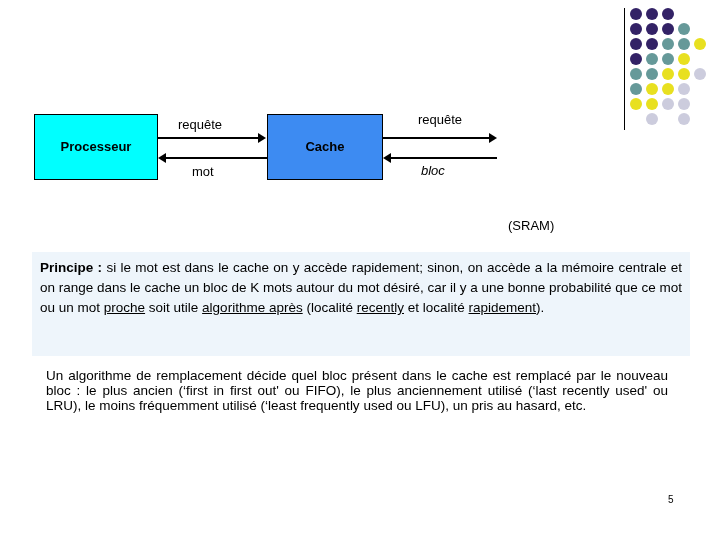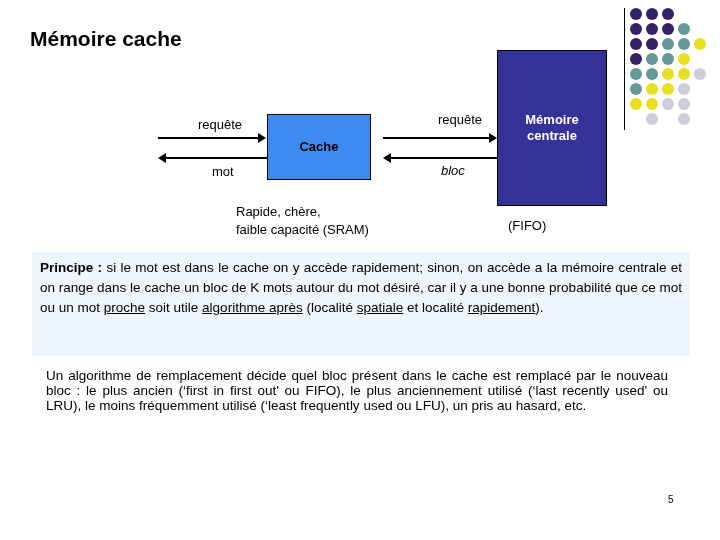--- a/index.html
+++ b/index.html
@@ -72,21 +72,21 @@
     top: 114px;
     width: 124px;
     height: 66px;
     background: #00ffff;
     border: 1px solid #000000;
     color: #000000;
   }
   #box-cache {
     left: 267px;
     top: 114px;
-    width: 104px;
+    width: 116px;
     height: 66px;
     background: #3d8bf2;
     border: 1px solid #000000;
     color: #000000;
   }
   #box-memoire {
     left: 497px;
     top: 50px;
     width: 110px;
     height: 156px;
@@ -118,21 +118,20 @@
     border-top: 5px solid transparent;
     border-bottom: 5px solid transparent;
     border-right: 8px solid #000000;
   }
 
   .arrow-label {
     position: absolute;
     font-size: 13px;
     color: #000000;
     white-space: nowrap;
-    margin-left: 20px;
   }
 
   .caption {
     position: absolute;
     font-size: 13px;
     color: #000000;
     line-height: 1.35;
     white-space: pre-line;
   }
   #caption-sram { left: 236px; top: 203px; }
@@ -215,54 +214,50 @@
       <span class="dot" style="left: 32px; top: 75px; background: rgb(232, 224, 32);"></span>
       <span class="dot" style="left: 48px; top: 75px; background: rgb(204, 204, 221);"></span>
       <span class="dot" style="left: 0px; top: 90px; background: rgb(232, 224, 32);"></span>
       <span class="dot" style="left: 16px; top: 90px; background: rgb(232, 224, 32);"></span>
       <span class="dot" style="left: 32px; top: 90px; background: rgb(204, 204, 221);"></span>
       <span class="dot" style="left: 48px; top: 90px; background: rgb(204, 204, 221);"></span>
       <span class="dot" style="left: 16px; top: 105px; background: rgb(204, 204, 221);"></span>
       <span class="dot" style="left: 48px; top: 105px; background: rgb(204, 204, 221);"></span>
     </div>
 
-  <div id="page-title">Mémoire cache</div>
-
+
+  <div class="dbox" id="box-processeur">
+    <span>Processeur</span>
+  </div>
 
   <div class="dbox" id="box-cache">
     <span>Cache</span>
   </div>
 
-  <div class="dbox" id="box-memoire">
-    <span style="white-space:pre-line">Mémoire
-centrale</span>
-  </div>
 
   <div class="arrow-line" style="left:158px; top:137px; width:100px;"></div>
   <div class="arrow-head-r" style="left:258px; top:133px;"></div>
   <div class="arrow-label" style="left:178px; top:117px;">requête</div>
 
   <div class="arrow-line" style="left:166px; top:157px; width:101px;"></div>
   <div class="arrow-head-l" style="left:158px; top:153px;"></div>
   <div class="arrow-label" style="left:192px; top:164px;">mot</div>
 
   <div class="arrow-line" style="left:383px; top:137px; width:106px;"></div>
   <div class="arrow-head-r" style="left:489px; top:133px;"></div>
   <div class="arrow-label" style="left:418px; top:112px;">requête</div>
 
   <div class="arrow-line" style="left:391px; top:157px; width:106px;"></div>
   <div class="arrow-head-l" style="left:383px; top:153px;"></div>
   <div class="arrow-label" style="left:421px; top:163px;font-style:italic;">bloc</div>
 
-  <div class="caption" id="caption-sram">Rapide, chère,
-faible capacité (SRAM)</div>
-  <div class="caption" id="caption-dram">(FIFO)</div>
+  <div class="caption" id="caption-dram">(SRAM)</div>
 
   <div id="principe-block">
-    <div id="principe-text"><b>Principe :</b> si le mot est dans le cache on y accède rapidement; sinon, on accède a la mémoire centrale et on range dans le cache un bloc de K mots autour du mot désiré, car il y a une bonne probabilité que ce mot ou un mot <u>proche</u> soit utile <u>algorithme après</u> (localité <u>spatiale</u> et localité <u>rapidement</u>).</div>
+    <div id="principe-text"><b>Principe :</b> si le mot est dans le cache on y accède rapidement; sinon, on accède a la mémoire centrale et on range dans le cache un bloc de K mots autour du mot désiré, car il y a une bonne probabilité que ce mot ou un mot <u>proche</u> soit utile <u>algorithme après</u> (localité <u>recently</u> et localité <u>rapidement</u>).</div>
   </div>
 
   <div id="algo-block">
     <div id="algo-text">Un algorithme de remplacement décide quel bloc présent dans le cache est remplacé par le nouveau bloc : le plus ancien (‘first in first out' ou FIFO), le plus anciennement utilisé (‘last recently used' ou LRU), le moins fréquemment utilisé (‘least frequently used ou LFU), un pris au hasard, etc.</div>
   </div>
 
   <div id="page-number">5</div>
 
 </div>
 

